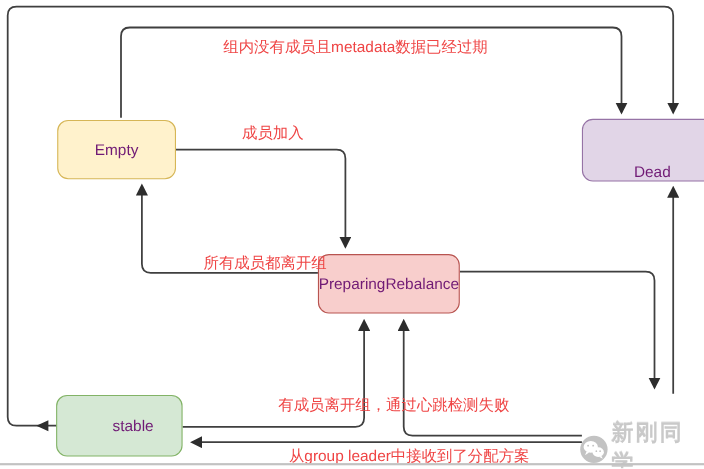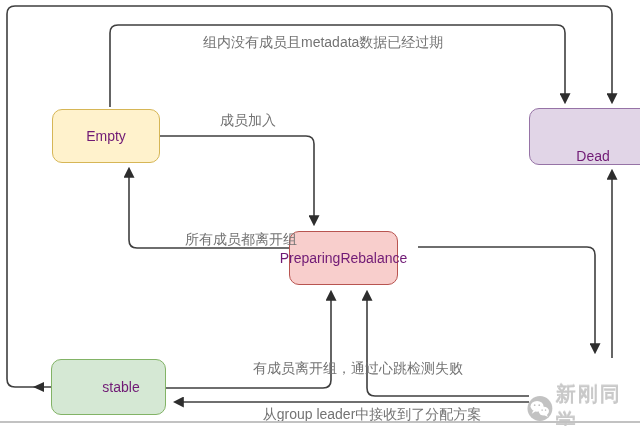--- a/index.html
+++ b/index.html
@@ -10,21 +10,21 @@
   .edges{position:absolute;left:0;top:0;width:640px;height:426px;}
   .edge{fill:none;stroke:#3f3f3f;stroke-width:1.6;}
   .arrowfill{fill:#2d2d2d;}
   .state{
     position:absolute;display:flex;align-items:center;justify-content:center;
     border:1.6px solid #999;border-radius:10px;box-sizing:border-box;
     font-size:14px;color:#701a75;background:#eee;
   }
   .state .lbl{white-space:nowrap;}
   .edge-label{
-    position:absolute;font-size:14px;color:#737373;text-align:center;
+    position:absolute;font-size:14px;color:#ef4444;text-align:center;
     white-space:nowrap;line-height:17px;
   }
   .watermark{
     position:absolute;left:527px;top:381px;display:flex;align-items:center;
     opacity:.8;pointer-events:none;
   }
   .wm-text{
     font-size:20px;font-weight:bold;color:#bcbcbc;letter-spacing:2px;
     text-shadow:0 1px 0 #ffffff, 0 -1px 0 #d8d8d8;line-height:27px;
   }
@@ -64,21 +64,21 @@
   </svg>
 
   <div class="state" style="left: 52px; top: 109px; width: 108px; height: 54px; background: rgb(255, 242, 204); border-color: rgb(214, 182, 86);">
     <span class="lbl">Empty</span>
   </div>
 
   <div class="state" style="left: 529px; top: 108px; width: 128px; height: 57px; background: rgb(225, 213, 231); border-color: rgb(150, 115, 166); align-items: flex-end;">
     <span class="lbl">Dead</span>
   </div>
 
-  <div class="state" style="left: 289px; top: 231px; width: 109px; height: 54px; background: rgb(248, 206, 204); border-color: rgb(184, 84, 80);">
+  <div class="state" style="left: 289px; top: 231px; width: 129px; height: 54px; background: rgb(248, 206, 204); border-color: rgb(184, 84, 80);">
     <span class="lbl">PreparingRebalance</span>
   </div>
 
   <div class="state" style="left: 51px; top: 359px; width: 115px; height: 56px; background: rgb(213, 232, 212); border-color: rgb(130, 179, 102); padding-left: 25px;">
     <span class="lbl">stable</span>
   </div>
 
 
   <div class="edge-label" style="left:203px;top:34px;width:240px;">组内没有成员且metadata数据已经过期</div>
 

